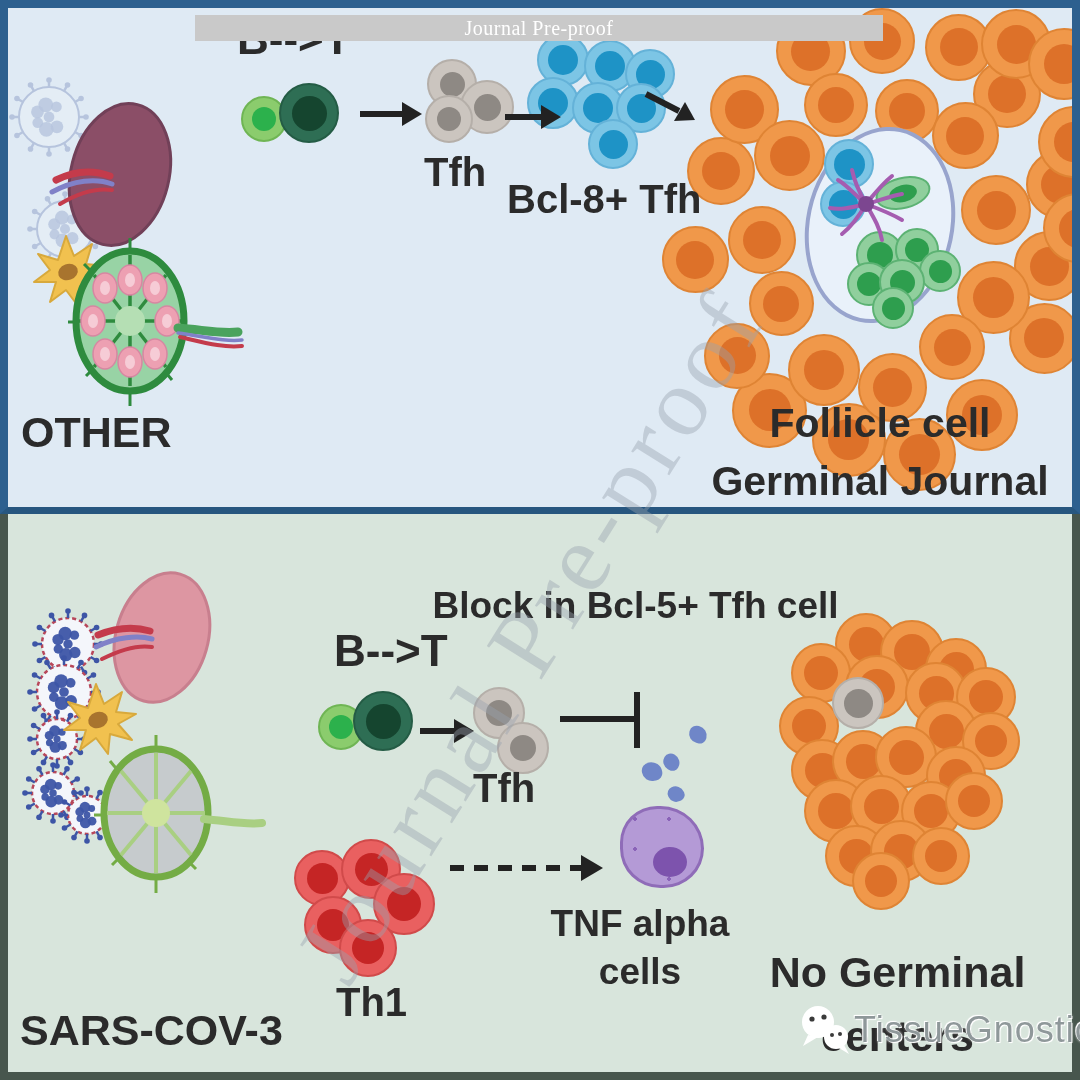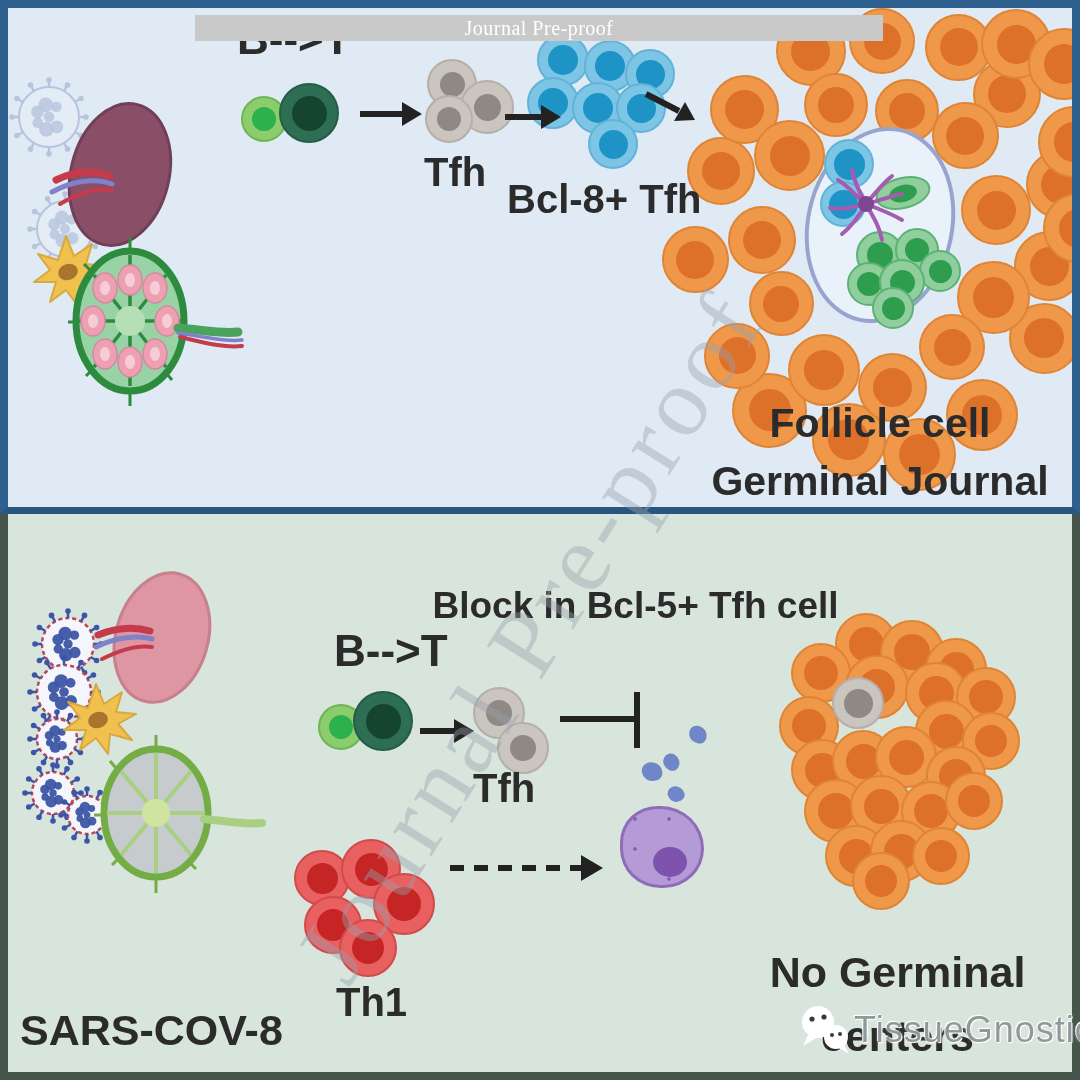--- a/index.html
+++ b/index.html
@@ -745,35 +745,38 @@
   </div>
 
   <div class="lbl" style="left:237px;top:14px;font-size:44px;z-index:5;">B--&gt;T</div>
   <div class="lbl" style="left:424px;top:150px;font-size:40px;">Tfh</div>
   <div class="lbl" style="left:507px;top:177px;font-size:40px;">Bcl-8+ Tfh</div>
   <div class="lbl-block" style="left:700px;top:394px;width:360px;font-size:41px;line-height:58px;">
     <span>Follicle cell</span>
     <span>Germinal Journal</span>
   </div>
   <div class="lbl-block" style="left:21px;top:404px;width:340px;font-size:43px;line-height:56px;text-align:left;">
+    <span>OTHER</span>
   </div>
 
   <div class="lbl" style="left:334px;top:626px;font-size:44px;">B--&gt;T</div>
   <div class="lbl-block" style="left:428px;top:583px;width:415px;font-size:37px;line-height:46px;">
     <span>Block in Bcl-5+ Tfh cell</span>
   </div>
   <div class="lbl" style="left:473px;top:766px;font-size:40px;">Tfh</div>
   <div class="lbl" style="left:336px;top:980px;font-size:40px;">Th1</div>
   <div class="lbl-block" style="left:535px;top:900px;width:210px;font-size:37px;line-height:48px;">
+    <span>TNF alpha</span>
+    <span>cells</span>
   </div>
   <div class="lbl-block" style="left:765px;top:940px;width:265px;font-size:43px;line-height:64px;">
     <span>No Germinal</span>
     <span>centers</span>
   </div>
-  <div class="lbl" style="left:20px;top:1006px;font-size:43px;">SARS-COV-8</div>
+  <div class="lbl" style="left:20px;top:1006px;font-size:43px;">SARS-COV-3</div>
 
   <div id="wm-diagonal">Journal Pre-proof</div>
 
   <div id="banner">
     <span>Journal Pre-proof</span>
   </div>
 
   <div id="logo">
     <svg width="56" height="52" viewBox="0 0 56 52">
       <circle cx="20" cy="18" r="16" fill="#ffffff"></circle>

